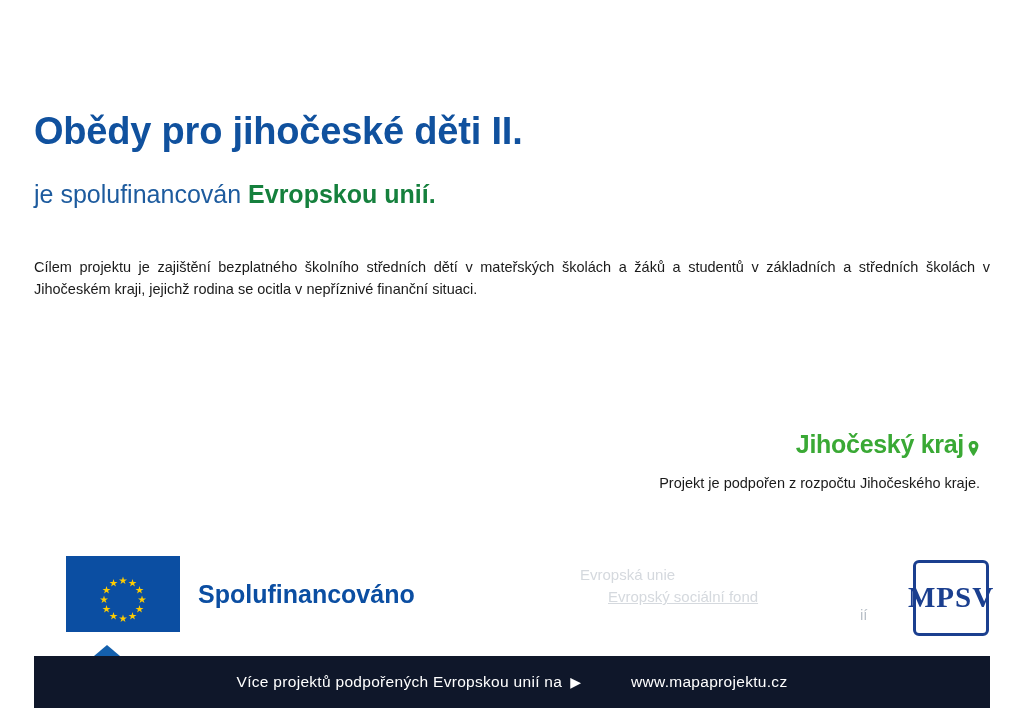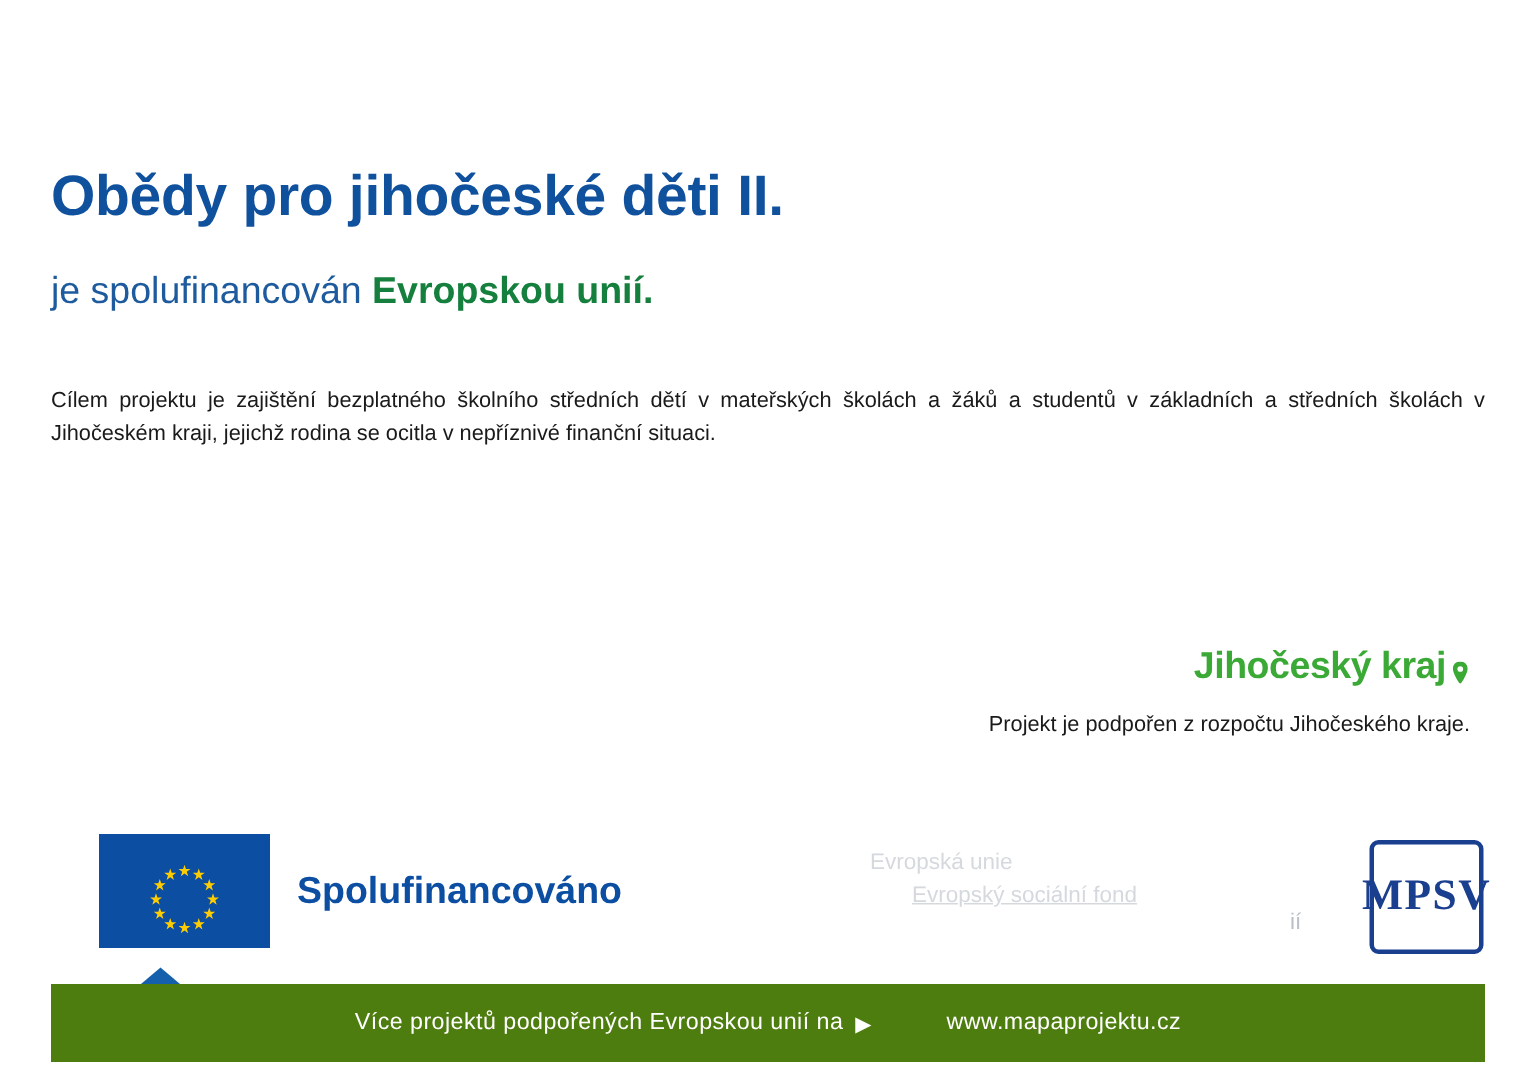--- a/index.html
+++ b/index.html
@@ -165,21 +165,21 @@
     letter-spacing: 1px;
   }
 
   
   .footer-bar {
     position: absolute;
     left: 34px;
     right: 34px;
     bottom: 16px;
     height: 52px;
-    background: #4d7c0f;
+    background: #0f172a;
     display: flex;
     align-items: center;
     justify-content: center;
     color: #ffffff;
   }
   .footer-notch {
     position: absolute;
     left: 60px;
     top: -11px;
     width: 0;

